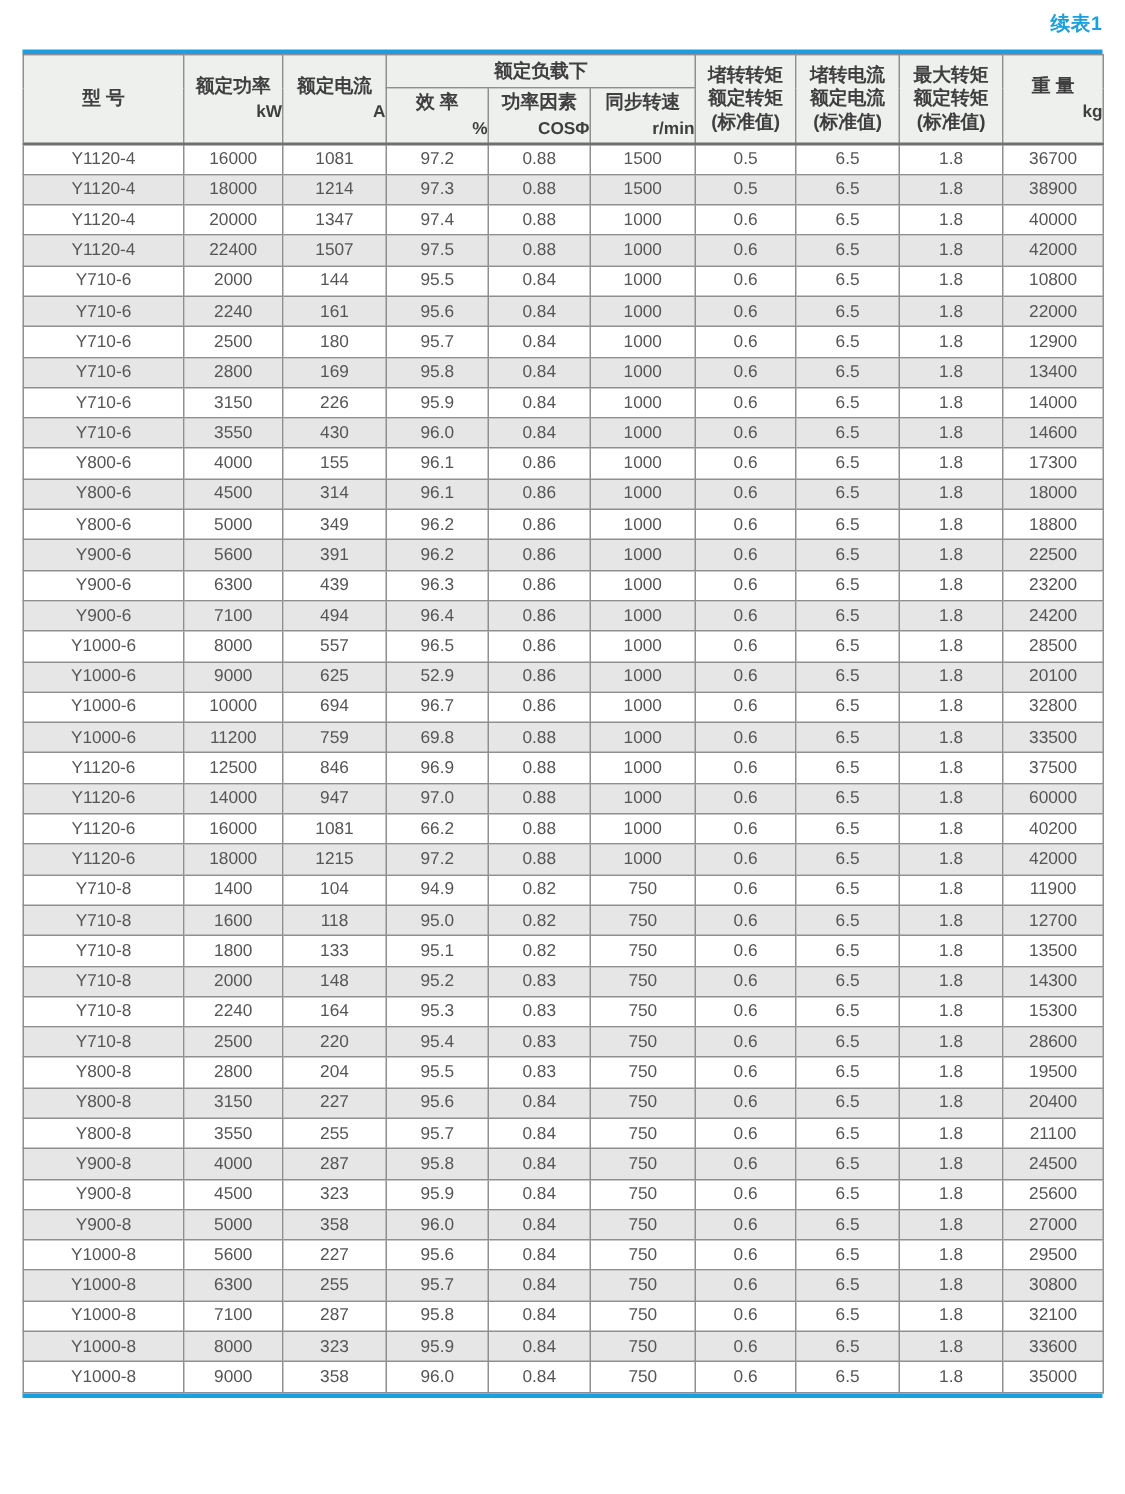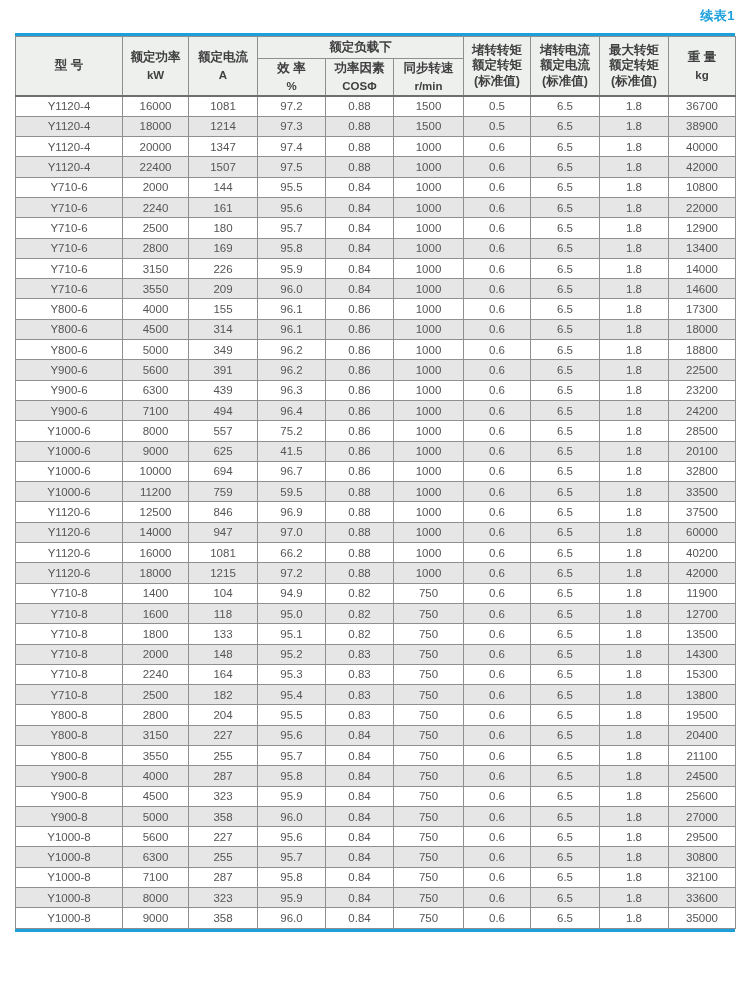--- a/index.html
+++ b/index.html
@@ -46,20 +46,21 @@
     line-height:1.25;
     padding:2px 0;
   }
   thead tr.group-row th{height:22px;}
   thead tr.sub-row th{height:34px;}
   thead th .unit{
     display:block;
     font-size:11.5px;
     font-weight:bold;
     margin-top:2px;
+    text-align:right;
   }
   thead th .hline{display:block;}
   thead{border-bottom:2px solid #6e6e6e;}
   tbody td{
     height:20.3px;
     font-size:11.5px;
     color:var(--text);
     background:#ffffff;
   }
   tbody tr:nth-child(even) td{background:var(--row-alt);}
@@ -237,21 +238,21 @@
           <td>0.84</td>
           <td>1000</td>
           <td>0.6</td>
           <td>6.5</td>
           <td>1.8</td>
           <td>14000</td>
         </tr>
         <tr>
           <td>Y710-6</td>
           <td>3550</td>
-          <td>209</td>
+          <td>430</td>
           <td>96.0</td>
           <td>0.84</td>
           <td>1000</td>
           <td>0.6</td>
           <td>6.5</td>
           <td>1.8</td>
           <td>14600</td>
         </tr>
         <tr>
           <td>Y800-6</td>
@@ -322,33 +323,33 @@
           <td>1000</td>
           <td>0.6</td>
           <td>6.5</td>
           <td>1.8</td>
           <td>24200</td>
         </tr>
         <tr>
           <td>Y1000-6</td>
           <td>8000</td>
           <td>557</td>
-          <td>75.2</td>
+          <td>96.5</td>
           <td>0.86</td>
           <td>1000</td>
           <td>0.6</td>
           <td>6.5</td>
           <td>1.8</td>
           <td>28500</td>
         </tr>
         <tr>
           <td>Y1000-6</td>
           <td>9000</td>
           <td>625</td>
-          <td>41.5</td>
+          <td>52.9</td>
           <td>0.86</td>
           <td>1000</td>
           <td>0.6</td>
           <td>6.5</td>
           <td>1.8</td>
           <td>20100</td>
         </tr>
         <tr>
           <td>Y1000-6</td>
           <td>10000</td>
@@ -358,21 +359,21 @@
           <td>1000</td>
           <td>0.6</td>
           <td>6.5</td>
           <td>1.8</td>
           <td>32800</td>
         </tr>
         <tr>
           <td>Y1000-6</td>
           <td>11200</td>
           <td>759</td>
-          <td>59.5</td>
+          <td>69.8</td>
           <td>0.88</td>
           <td>1000</td>
           <td>0.6</td>
           <td>6.5</td>
           <td>1.8</td>
           <td>33500</td>
         </tr>
         <tr>
           <td>Y1120-6</td>
           <td>12500</td>
@@ -477,28 +478,28 @@
           <td>0.83</td>
           <td>750</td>
           <td>0.6</td>
           <td>6.5</td>
           <td>1.8</td>
           <td>15300</td>
         </tr>
         <tr>
           <td>Y710-8</td>
           <td>2500</td>
-          <td>182</td>
+          <td>220</td>
           <td>95.4</td>
           <td>0.83</td>
           <td>750</td>
           <td>0.6</td>
           <td>6.5</td>
           <td>1.8</td>
-          <td>13800</td>
+          <td>28600</td>
         </tr>
         <tr>
           <td>Y800-8</td>
           <td>2800</td>
           <td>204</td>
           <td>95.5</td>
           <td>0.83</td>
           <td>750</td>
           <td>0.6</td>
           <td>6.5</td>

